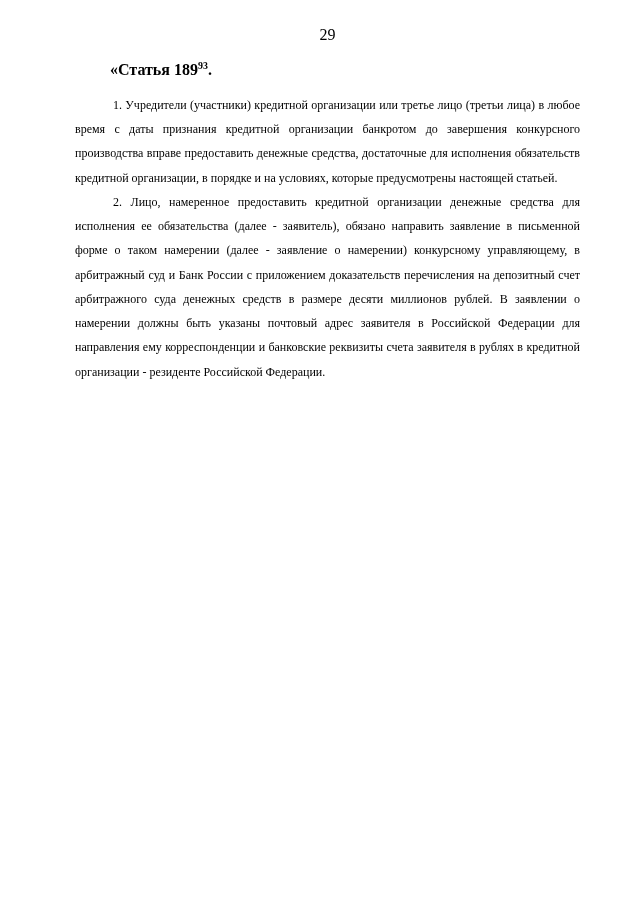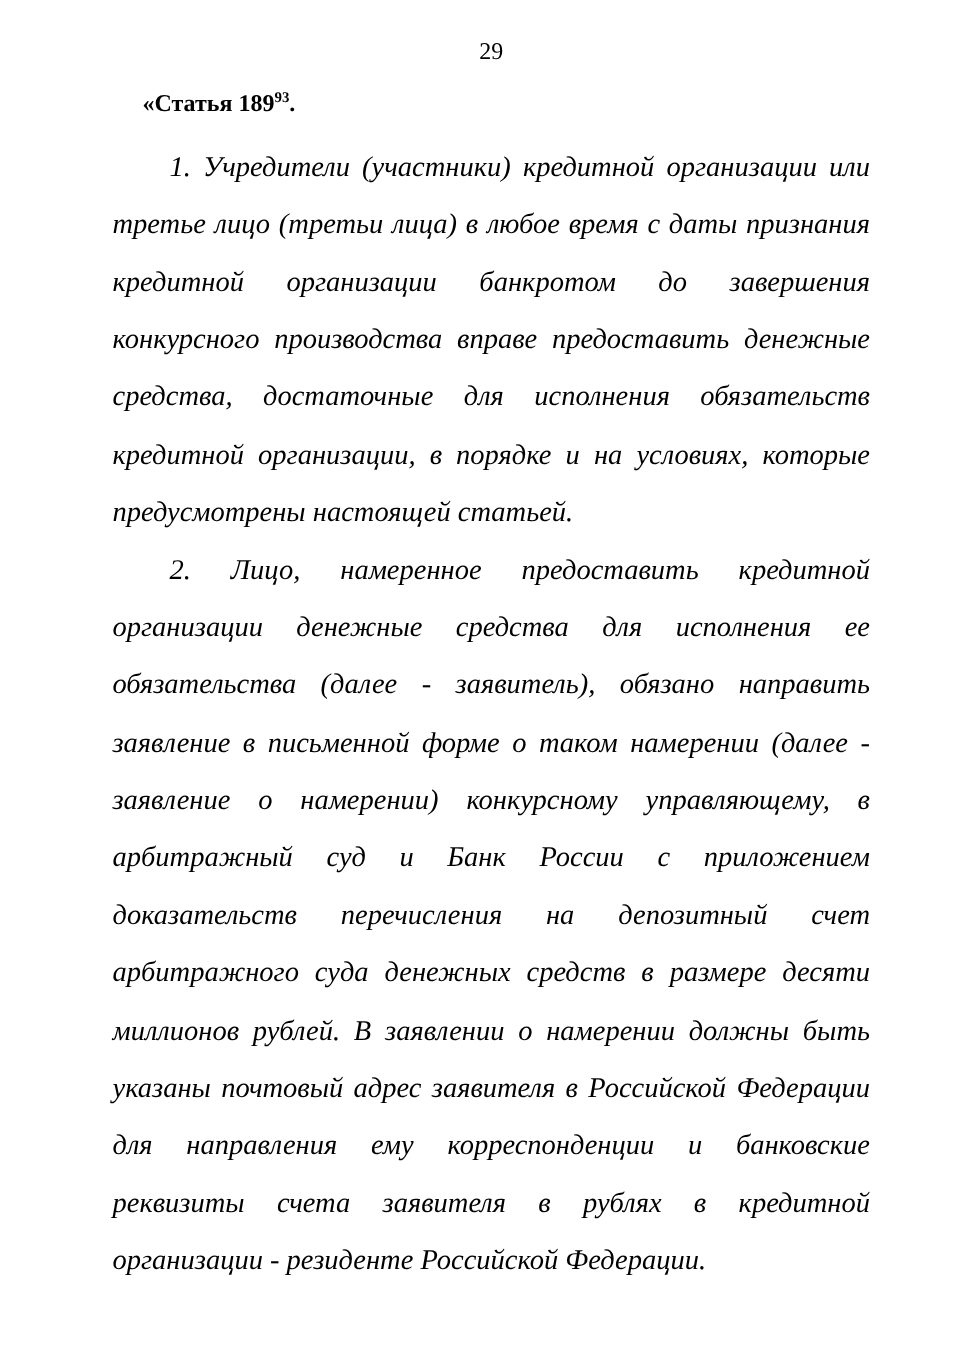--- a/index.html
+++ b/index.html
@@ -22,42 +22,41 @@
     text-align: center;
     font-size: 16px;
     margin-bottom: 14px;
   }
   .article-heading {
     display: flex;
     align-items: flex-start;
     font-weight: bold;
     font-size: 16px;
     line-height: 1.56;
-    margin-left: 20px;
+    margin-left: 35px;
     margin-bottom: 10px;
   }
   .heading-label {
     flex: 0 0 110px;
     white-space: nowrap;
   }
   .heading-label sup {
     font-size: 0.62em;
     line-height: 0;
   }
   .heading-title {
     flex: 1 1 auto;
     text-align: justify;
   }
   .body-para {
     margin: 0;
-    font-size: 19px;
+    font-size: 12px;
     line-height: 2.02;
     text-align: justify;
     text-indent: 38px;
-    font-style: italic;
   }
 </style>
 </head>
 <body>
 
 <div class="page">
 
   <div class="page-number">29</div>
 
   <div class="article-heading">

